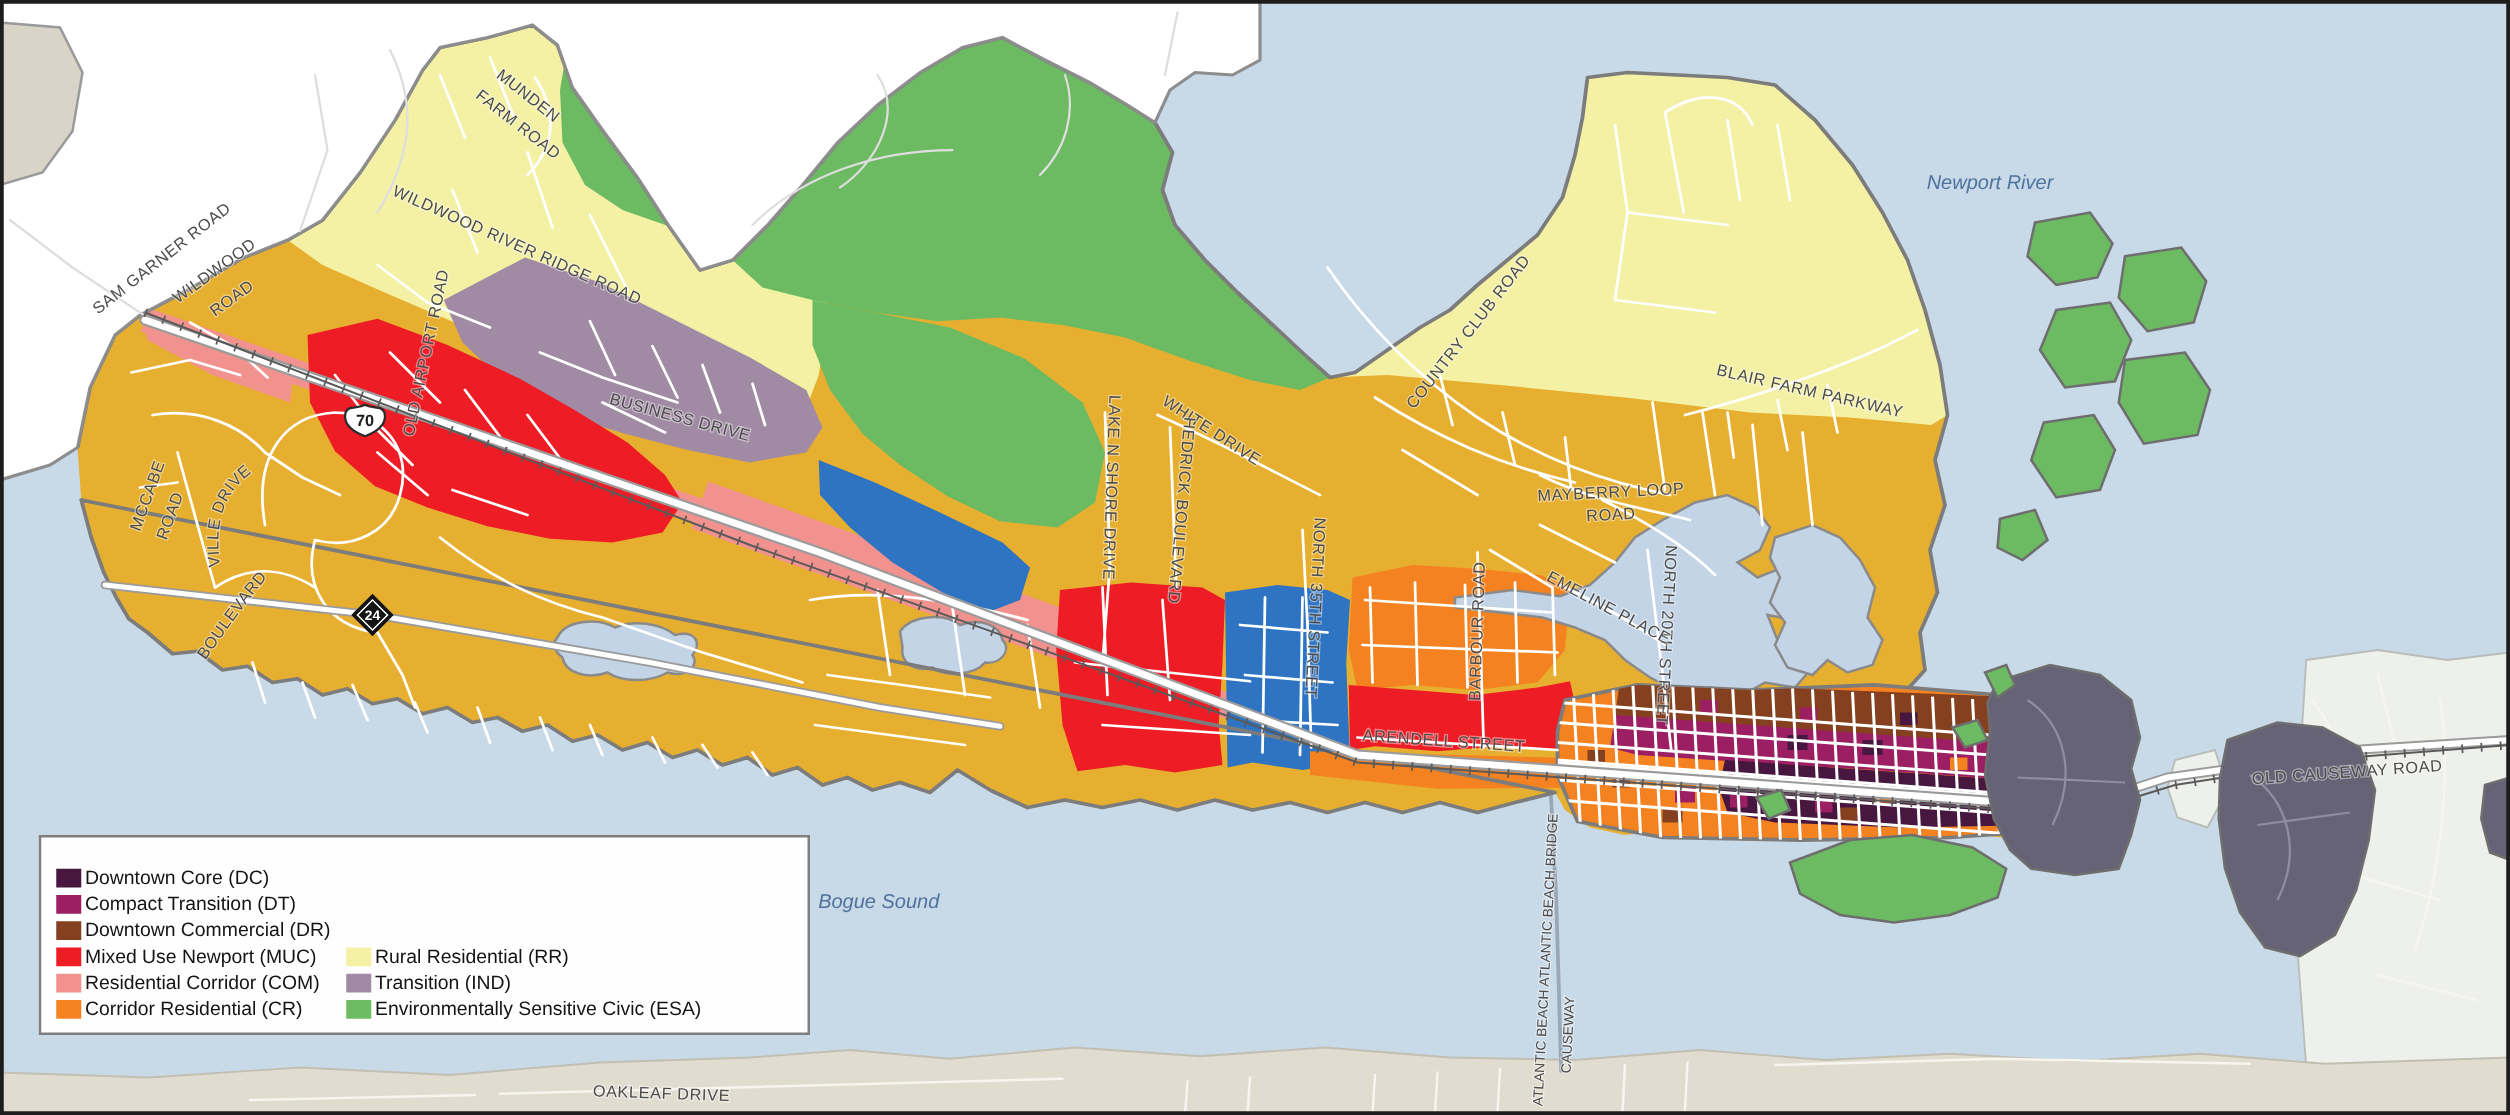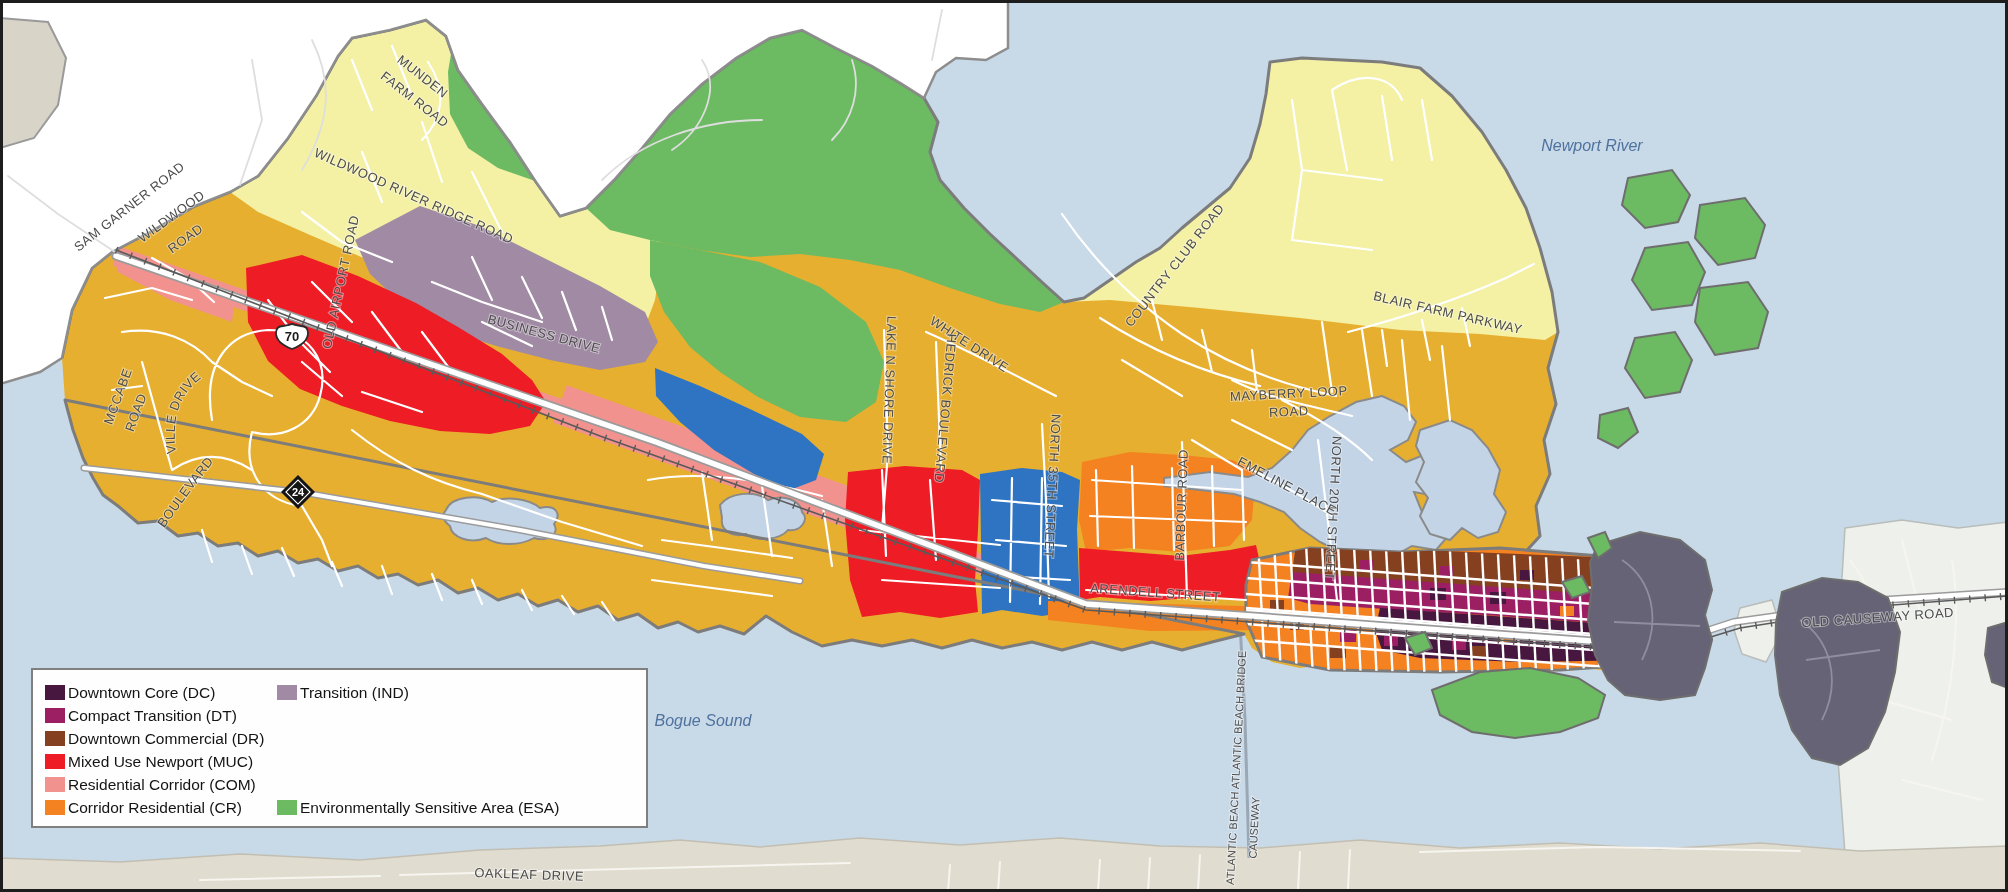--- a/index.html
+++ b/index.html
@@ -23,21 +23,21 @@
   .rail{fill:none;stroke:#5a5a5a}
   .rl{fill:#4c4c4c;font-size:13px;letter-spacing:.5px;text-anchor:middle;
       paint-order:stroke;stroke:rgba(255,255,255,.45);stroke-width:2px}
   .rl-sm{font-size:11px;letter-spacing:0}
   .wl{fill:#4f729e;font-size:16px;font-style:italic;text-anchor:middle;stroke:none}
   .shield-txt{fill:#1c1c1c;font-size:13px;font-weight:bold;text-anchor:middle;stroke:none}
   .shield-txt-w{fill:#fff;font-size:11px;font-weight:bold;text-anchor:middle;stroke:none}
   
   .legend{position:absolute;left:31px;top:668px;width:617px;height:160px;background:#fefefe;
           border:2px solid #7f7f7f;box-sizing:border-box;display:flex;padding:12px 8px 8px 12px;}
-  .lcol{display:flex;flex-direction:column;justify-content:space-between;}
+  .lcol{display:flex;flex-direction:column;justify-content:flex-end;}
   .lcol1{width:232px;}
   .lcol2{flex:1;}
   .li{display:flex;align-items:center;height:21px;}
   .sw{width:20px;height:15px;margin-right:3px;flex:none;}
   .ll{font-size:15.5px;color:#141414;white-space:nowrap;}
 </style>
 </head>
 <body>
 
 <div id="stage">
@@ -284,22 +284,26 @@
           <span class="sw" style="background-color: rgb(242, 146, 142);"></span>
           <span class="ll">Residential Corridor (COM)</span>
         </div>
       <div class="li">
           <span class="sw" style="background-color: rgb(245, 130, 32);"></span>
           <span class="ll">Corridor Residential (CR)</span>
         </div>
     </div>
     <div class="lcol lcol2">
       <div class="li">
+          <span class="sw" style="background-color: rgb(244, 240, 164);"></span>
+          <span class="ll">Rural Residential (RR)</span>
+        </div>
+      <div class="li">
           <span class="sw" style="background-color: rgb(161, 139, 164);"></span>
           <span class="ll">Transition (IND)</span>
         </div>
       <div class="li">
           <span class="sw" style="background-color: rgb(108, 186, 98);"></span>
-          <span class="ll">Environmentally Sensitive Area (ESA)</span>
+          <span class="ll">Environmentally Sensitive Civic (ESA)</span>
         </div>
     </div>
   </div>
 </div>
 
 </body></html>

